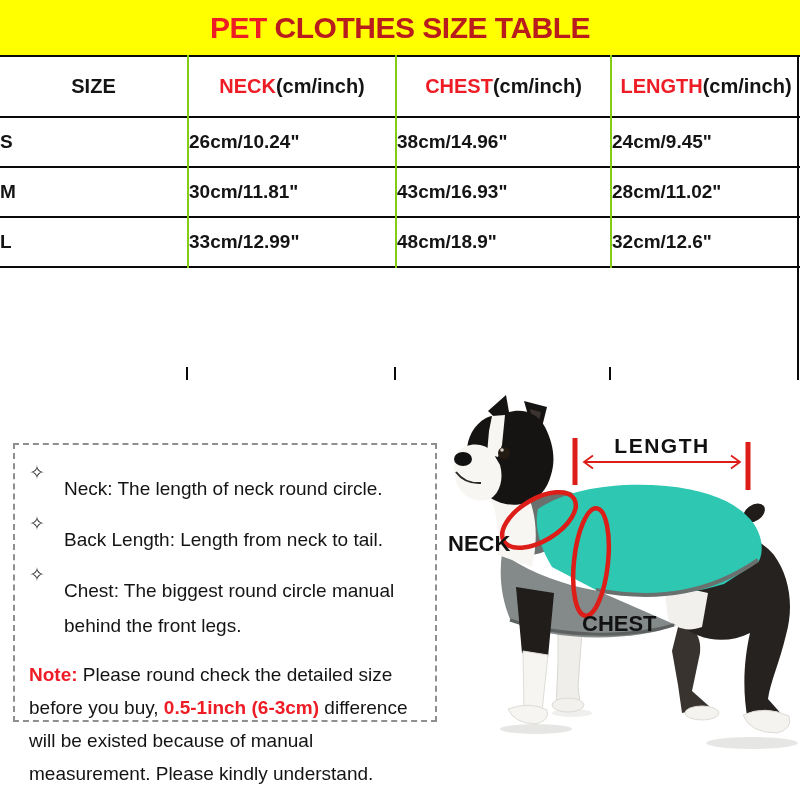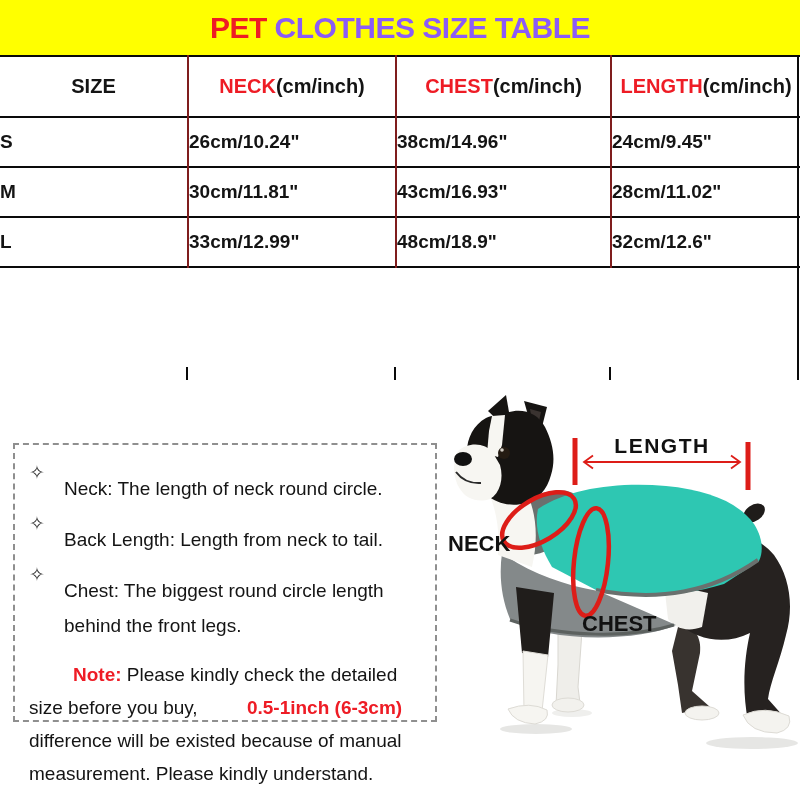--- a/index.html
+++ b/index.html
@@ -15,48 +15,48 @@
     font-family:"Liberation Sans",sans-serif;color:#141414;
   }
   
   .banner{
     position:absolute;left:0;top:0;width:800px;height:55px;
     background:var(--banner-yellow);
     display:flex;align-items:center;justify-content:center;
     font-size:30px;font-weight:bold;letter-spacing:-0.5px;white-space:pre;
   }
   .t-red{color:var(--accent-red);}
-  .t-black{color:#8b5cf6;}
+  .t-black{color:#b91c1c;}
   
   .size-table{
     position:absolute;left:0;top:55px;width:800px;
     border-collapse:collapse;table-layout:fixed;
     border-top:2px solid #0a0a0a;
   }
   .size-table tr{border-bottom:2px solid #0a0a0a;}
   .size-table th,.size-table td{
     vertical-align:middle;padding:0;
     font-weight:bold;color:#141414;background:#fff;
   }
   .size-table th{height:59px;font-size:20px;}
   .size-table td{height:48px;font-size:19px;}
-  .size-table td+td, .size-table th+th{border-left:2px solid #7f1d1d;}
+  .size-table td+td, .size-table th+th{border-left:2px solid #84cc16;}
   .col-name{color:var(--accent-red);}
   .vstub{position:absolute;width:2px;background:#0a0a0a;}
   
   .info-box{
     position:absolute;left:13px;top:443px;width:424px;height:279px;
     box-sizing:border-box;border:2px dashed #8f8f8f;
     padding:10px 4px 0 10px;background:#fff;
   }
   .bullet{display:flex;align-items:flex-start;line-height:35px;font-size:19px;}
   .bullet-icon{flex:none;width:24px;text-align:center;margin-right:15px;font-size:19px;color:#333;}
   .bullet-text{flex:1;margin-top:16px;}
   .note{margin:15px 0 0 4px;font-size:19px;line-height:33px;padding-right:2px;}
-  .red-bold{color:var(--accent-red);font-weight:bold;margin-left:44px;}
+  .red-bold{color:var(--accent-red);font-weight:bold;}
   
   .dog{position:absolute;left:440px;top:395px;width:360px;height:367px;}
   .dog text{font-family:"Liberation Sans",sans-serif;font-weight:bold;fill:#111;}
   .anno{stroke:var(--annotation-red);fill:none;}
   .c-teal{fill:var(--vest-teal);}
   .c-gray{fill:var(--vest-gray);}
 </style>
 </head>
 <body>
 
@@ -112,24 +112,24 @@
     <div class="bullet">
       <span class="bullet-icon">✧</span>
       <span class="bullet-text">Neck: The length of neck round circle.</span>
     </div>
     <div class="bullet">
       <span class="bullet-icon">✧</span>
       <span class="bullet-text">Back Length: Length from neck to tail.</span>
     </div>
     <div class="bullet">
       <span class="bullet-icon">✧</span>
-      <span class="bullet-text">Chest: The biggest round circle length behind the front legs.</span>
+      <span class="bullet-text">Chest: The biggest round circle manual behind the front legs.</span>
     </div>
     <p class="note">
-      <span class="red-bold">Note:</span><span> Please kindly check the detailed size before you buy, </span><span class="red-bold">0.5-1inch (6-3cm)</span><span> difference will be existed because of manual measurement. Please kindly understand. Thank you very much.</span>
+      <span class="red-bold">Note:</span><span> Please round check the detailed size before you buy, </span><span class="red-bold">0.5-1inch (6-3cm)</span><span> difference will be existed because of manual measurement. Please kindly understand. Thank you very much.</span>
     </p>
   </div>
 
   <svg class="dog" viewBox="0 0 360 367" aria-hidden="true">
 
     <g>
       <ellipse cx="96" cy="334" rx="36" ry="5" fill="#e6e6e4"></ellipse>
       <ellipse cx="132" cy="318" rx="20" ry="4" fill="#efefed"></ellipse>
       <ellipse cx="312" cy="348" rx="46" ry="6" fill="#e6e6e4"></ellipse>
     </g>

